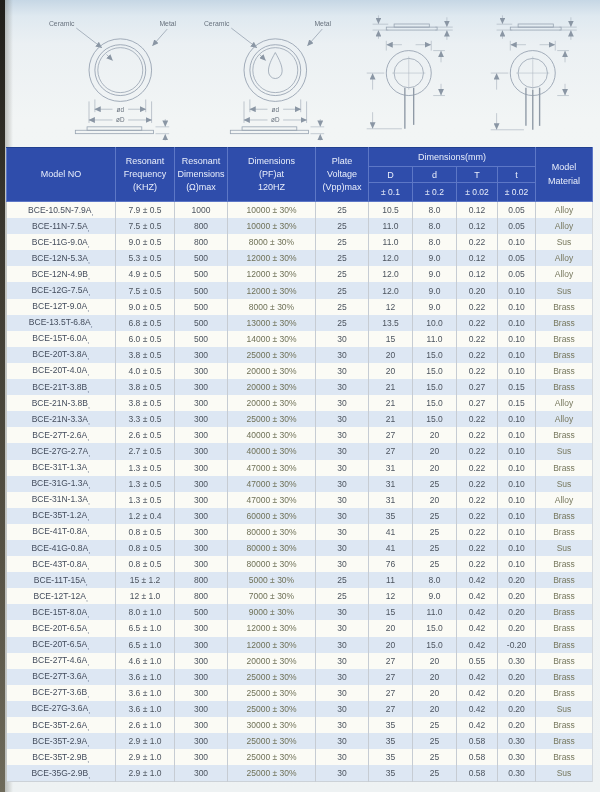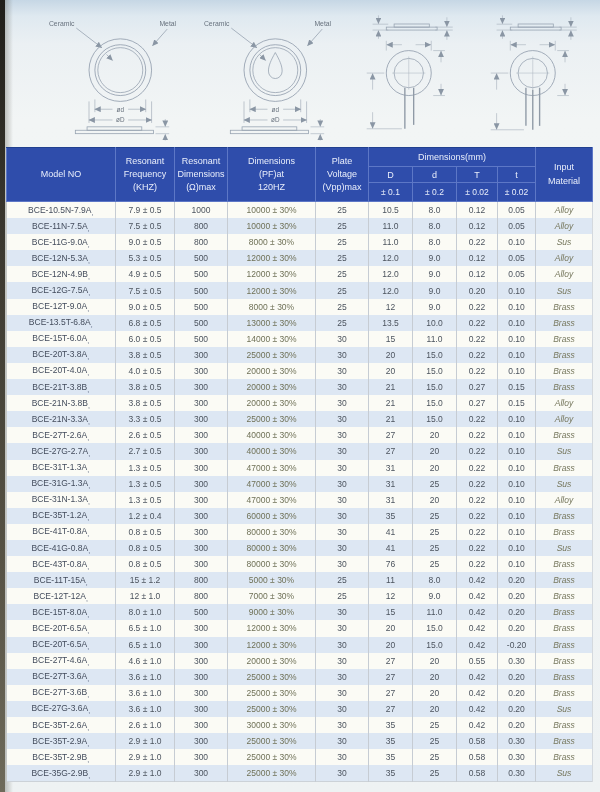--- a/index.html
+++ b/index.html
@@ -23,21 +23,21 @@
   th.dimspan{height:18px;}
   th.dimname{height:15px;font-size:9px;}
   th.dimtol{height:18px;font-size:8.5px;margin-top:18px;}
   tbody td{font-size:8.5px;color:#4c545e;text-align:center;height:16.1px;padding:0;
         border-right:1px solid #c6ccd3;white-space:nowrap;overflow:hidden;}
   tbody td:last-child{border-right:1px solid #d4d9de;}
   tbody tr:nth-child(odd){background:#fbfbf5;}
   tbody tr:nth-child(even){background:#dde7f3;}
   td.model{color:#434c5c;}
   td.cap{color:#6f7157;}
-  td.mat{color:#77785e;font-style:italic;}
+  td.mat{color:#77785e;}
   .msuf{font-size:7px;color:#55607a;vertical-align:-2px;}
 </style>
 </head>
 <body>
 
 <div class="page">
   <div class="left-edge"></div>
   <div class="left-shade"></div>
 
   <svg width="0" height="0" style="position:absolute">
@@ -202,21 +202,21 @@
           <div class="hline">(PF)at</div>
           <div class="hline">120HZ</div>
         </th>
         <th rowspan="3">
           <div class="hline">Plate</div>
           <div class="hline">Voltage</div>
           <div class="hline">(Vpp)max</div>
         </th>
         <th colspan="4" class="dimspan">Dimensions(mm)</th>
         <th rowspan="3">
-          <div class="hline">Input</div>
+          <div class="hline">Model</div>
           <div class="hline">Material</div>
         </th>
       </tr>
       <tr>
           <th class="dimname">D</th>
           <th class="dimname">d</th>
           <th class="dimname">T</th>
           <th class="dimname">t</th>
         </tr>
       <tr>

